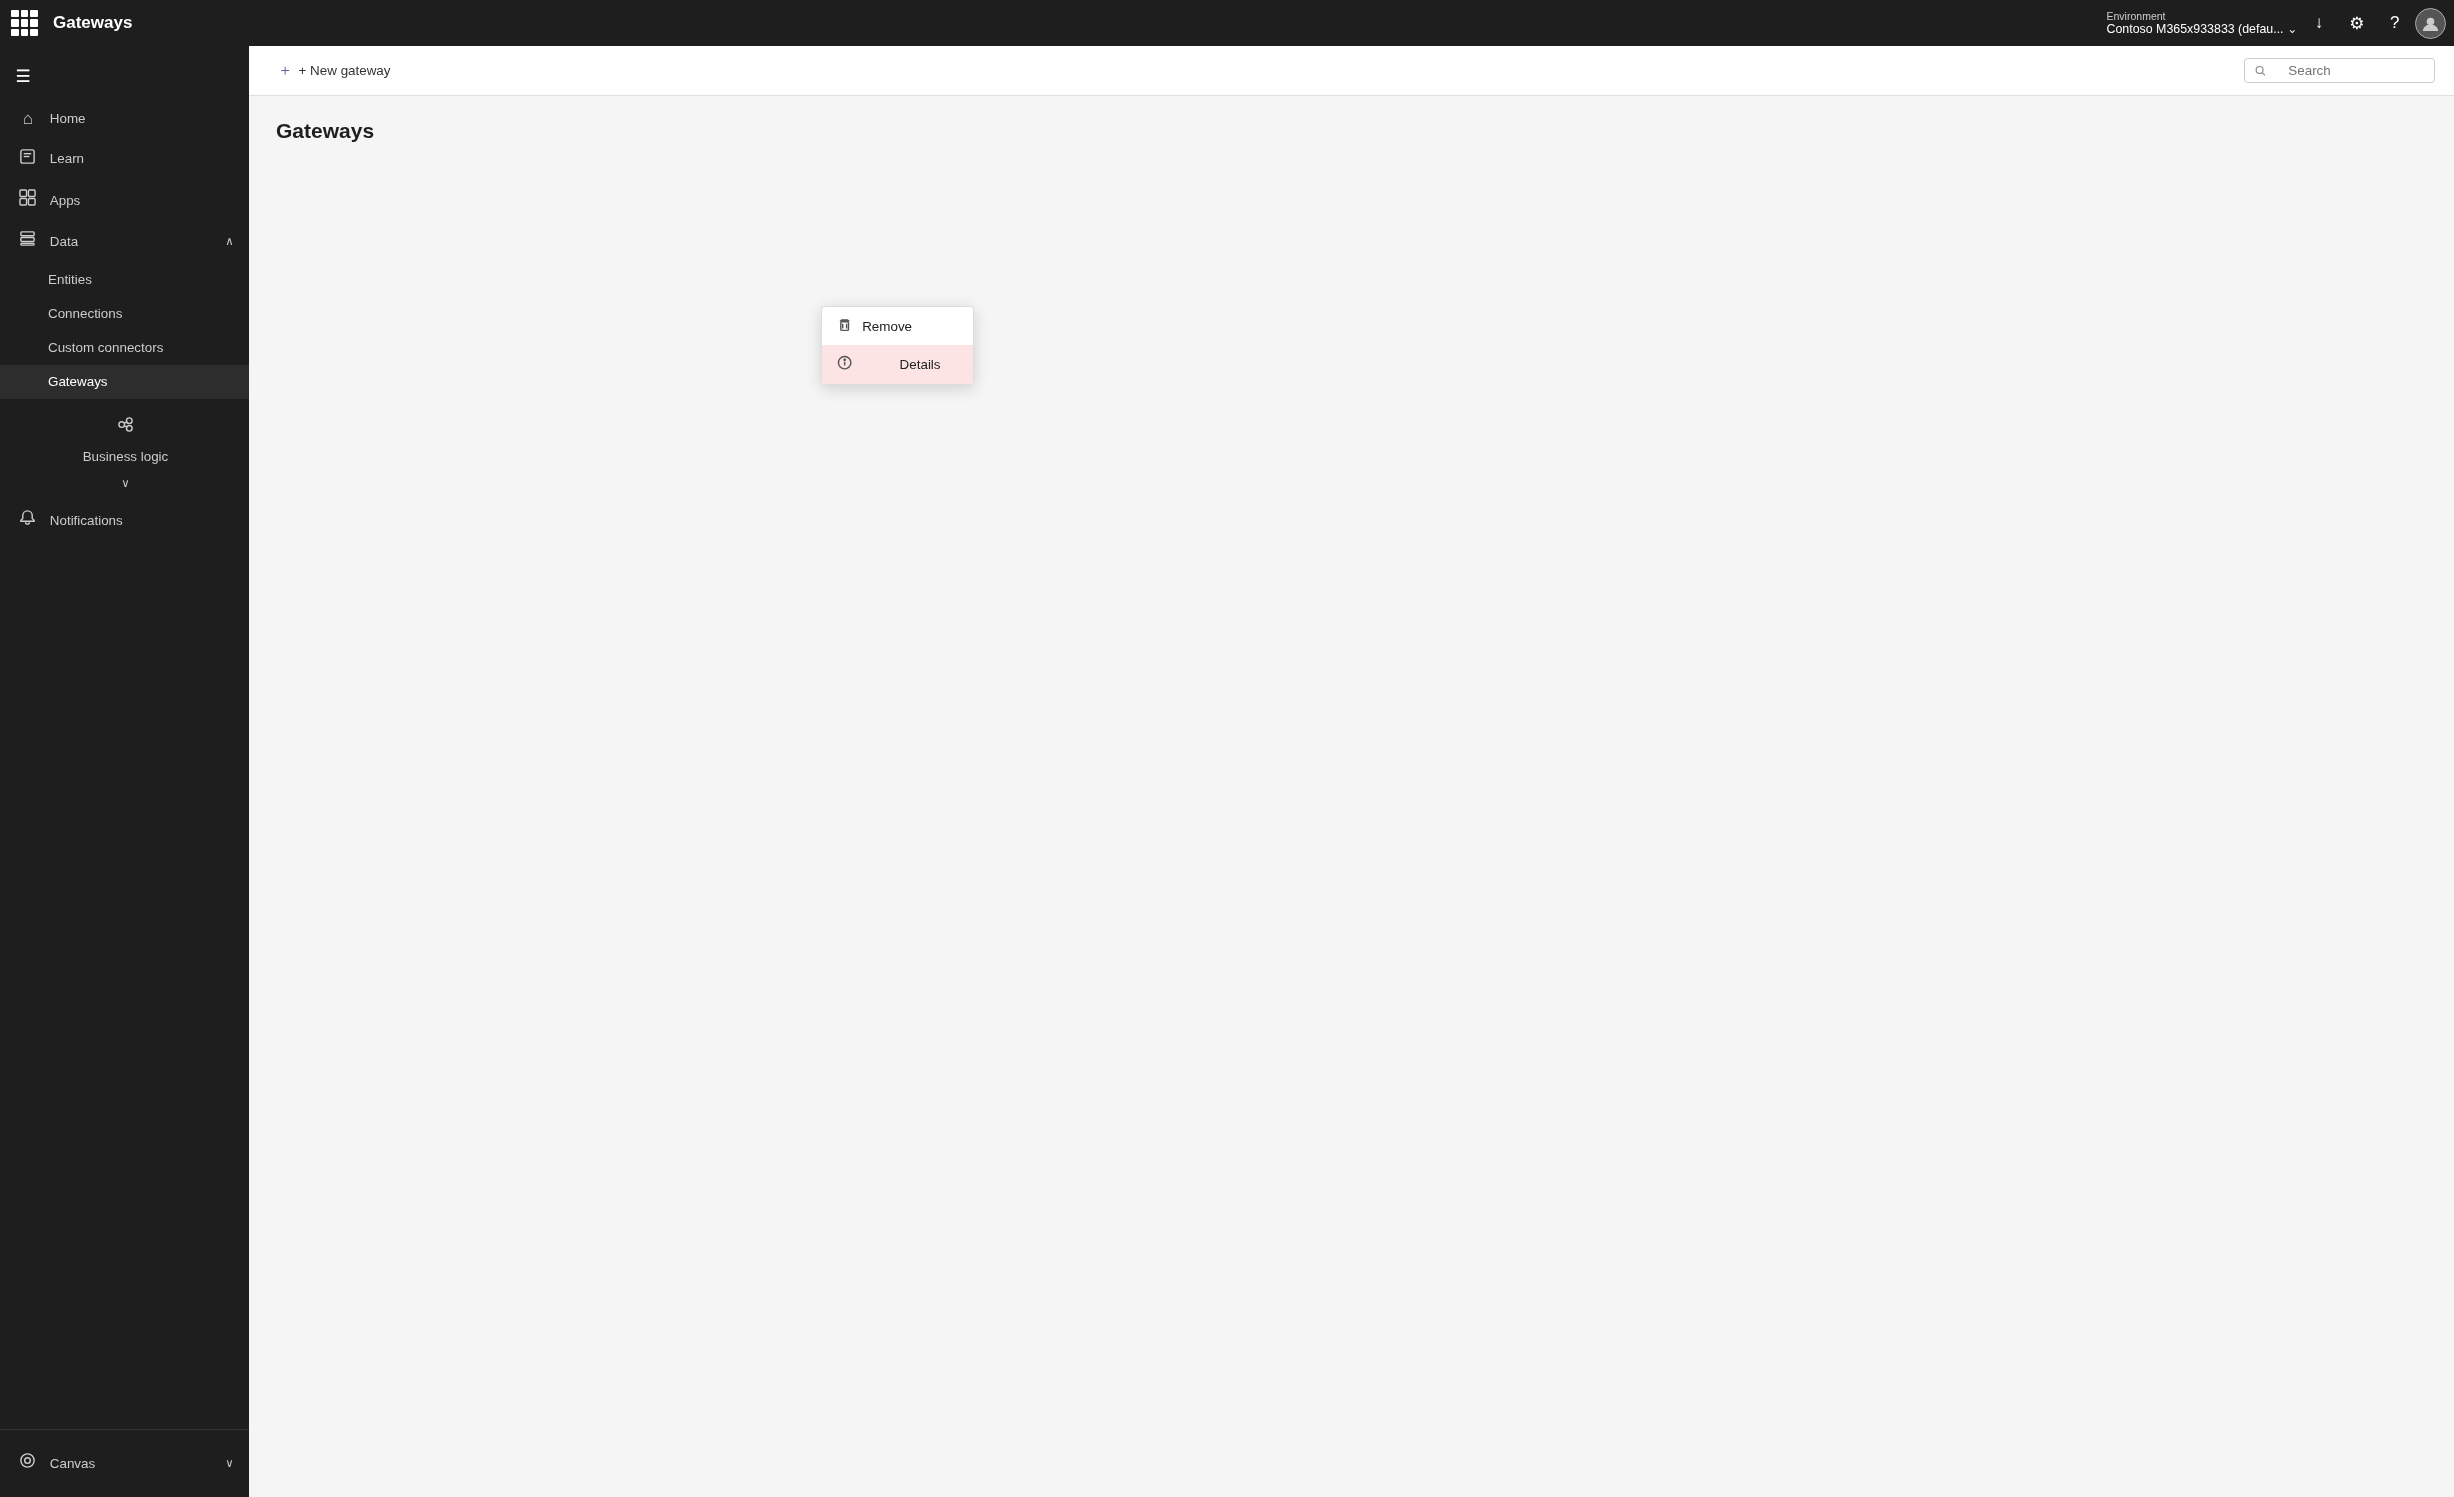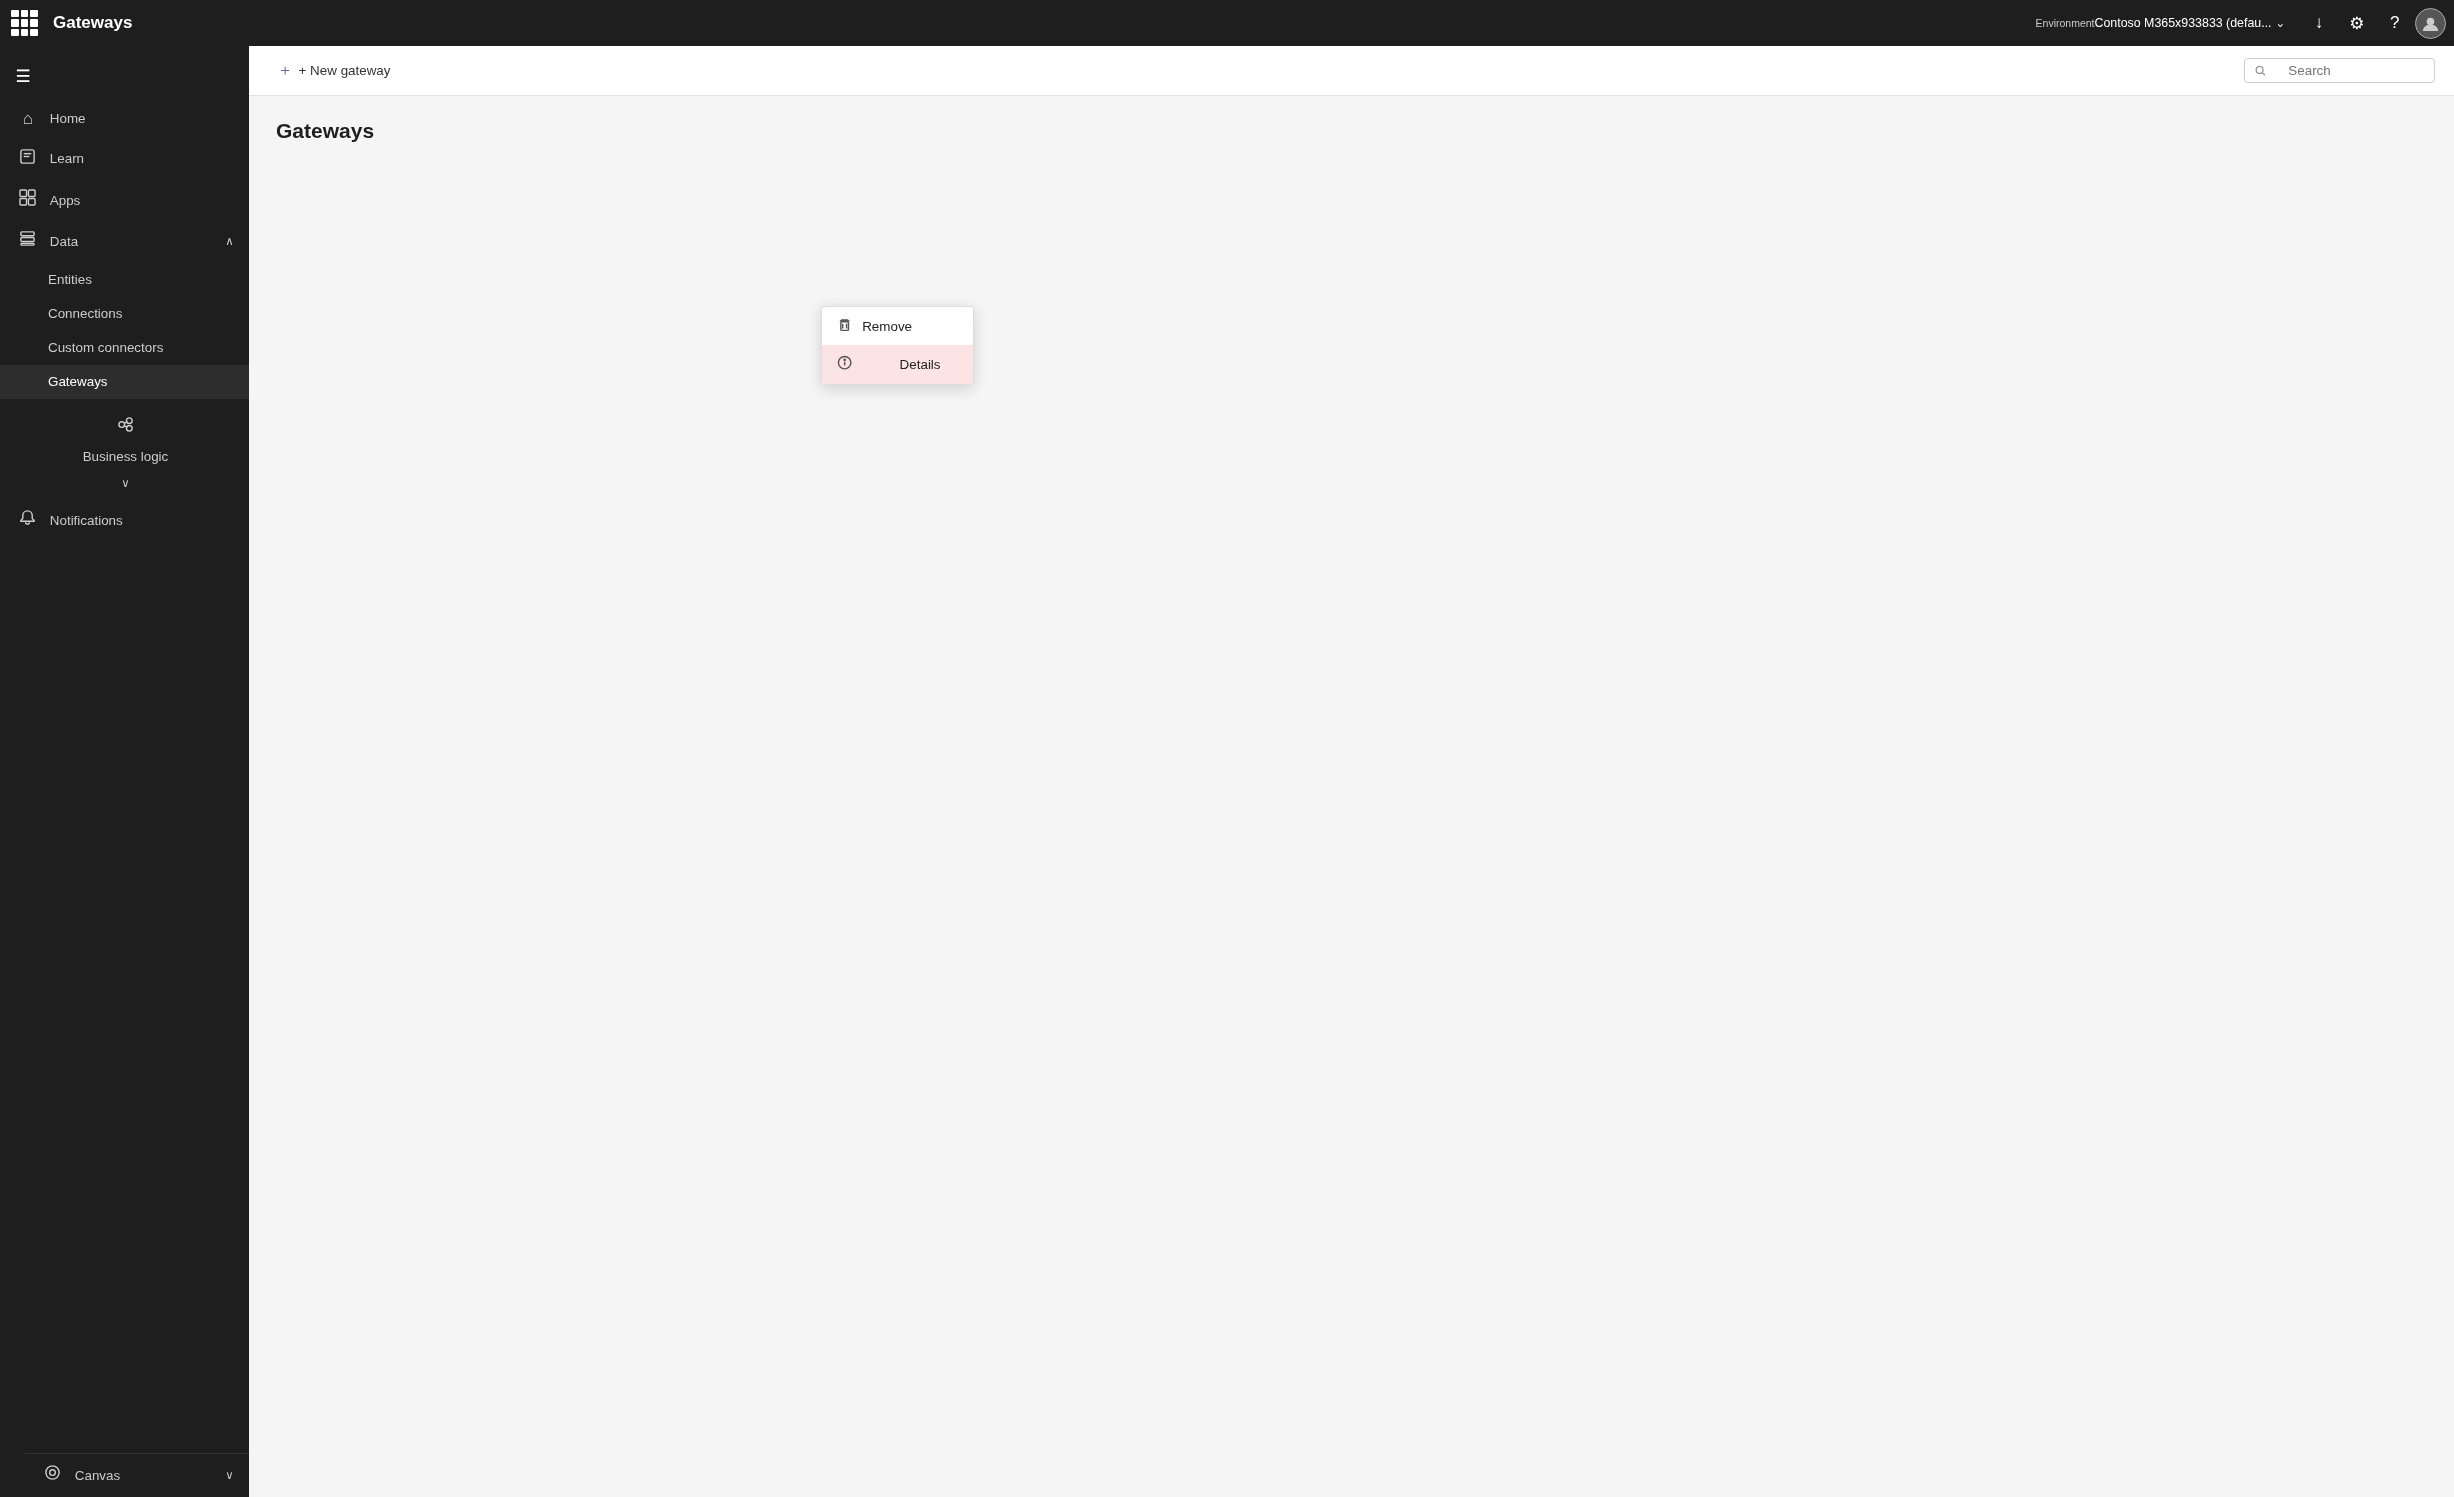--- a/index.html
+++ b/index.html
@@ -25,22 +25,22 @@
     .waffle-grid {
       display: grid; grid-template-columns: repeat(3,7.6px); grid-template-rows: repeat(3,7.6px); gap: 1.9px;
     }
     .waffle-dot { width: 7.6px; height: 7.6px; background: #fff; border-radius: 1px; }
     .topbar-brand {
       font-size: 17px; font-weight: 600; color: #fff;
       margin-right: auto;
       padding-left: 7.6px;
     }
     .topbar-env {
-      display: flex; flex-direction: row; align-items: center;
-      margin-right: 17px;
+      display: flex; flex-direction: column; align-items: flex-start;
+      margin-right: 5px;
       cursor: pointer;
     }
     .env-label { font-size: 10.5px; color: #ccc; }
     .env-name { font-size: 12.4px; color: #fff; display: flex; align-items: center; gap: 3.8px; }
     .topbar-icons {
       display: flex; align-items: center; gap: 3.8px;
     }
     .topbar-icon-btn {
       width: 34px; height: 34px;
       display: flex; align-items: center; justify-content: center;
@@ -103,23 +103,22 @@
       font-size: 13.4px;
       border-left: 2.9px solid transparent;
     }
     .sidebar-subitem.active {
       color: #fff;
       background: #2d2d2d;
     }
 
     .sidebar-bottom {
       margin-top: auto;
-      padding: 3px 0;
+      padding: 15px 0;
       border-top: 1px solid #333;
-      margin-left: 25px;
     }
 
     
     .content-area {
       flex: 1;
       display: flex;
       flex-direction: column;
       background: #f5f5f5;
       overflow: hidden;
     }

